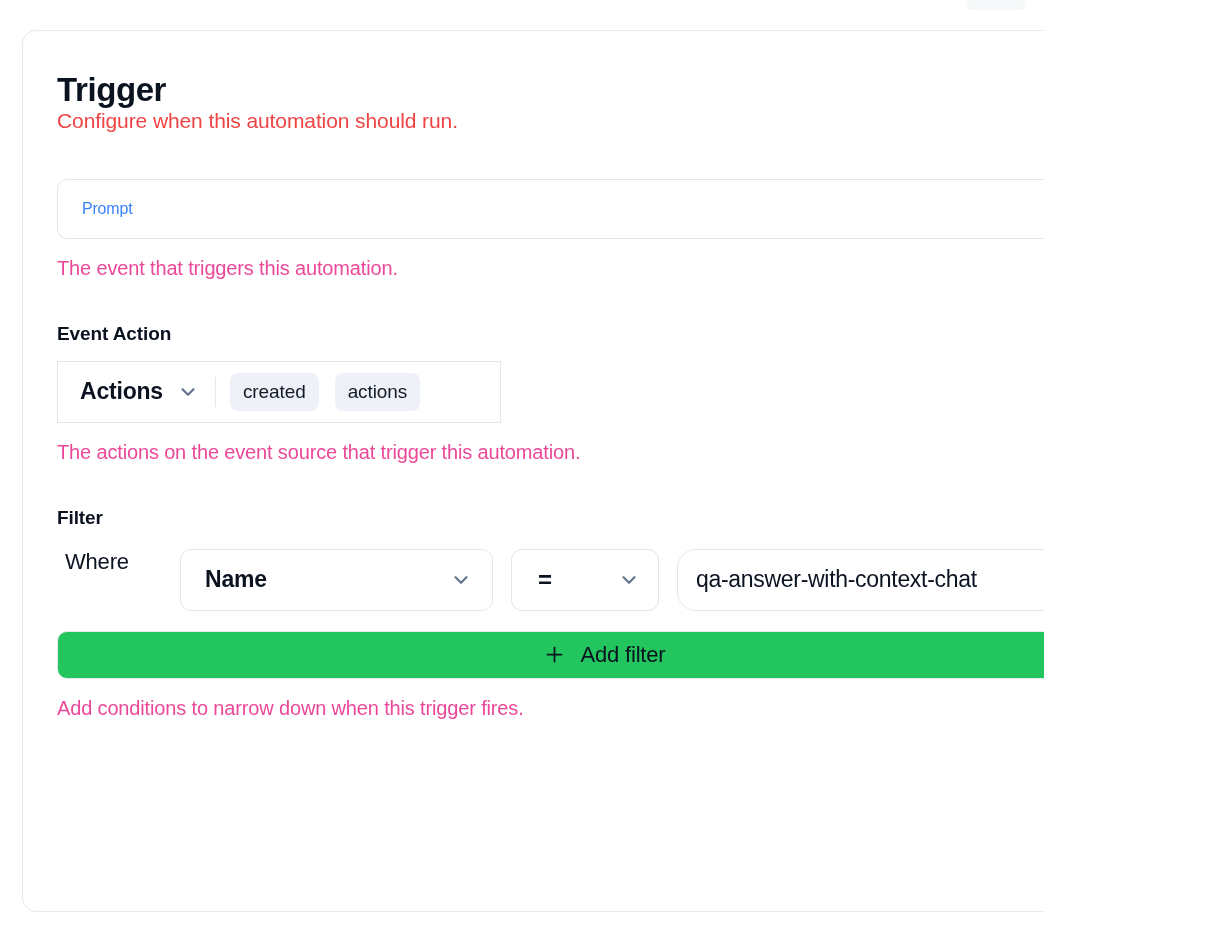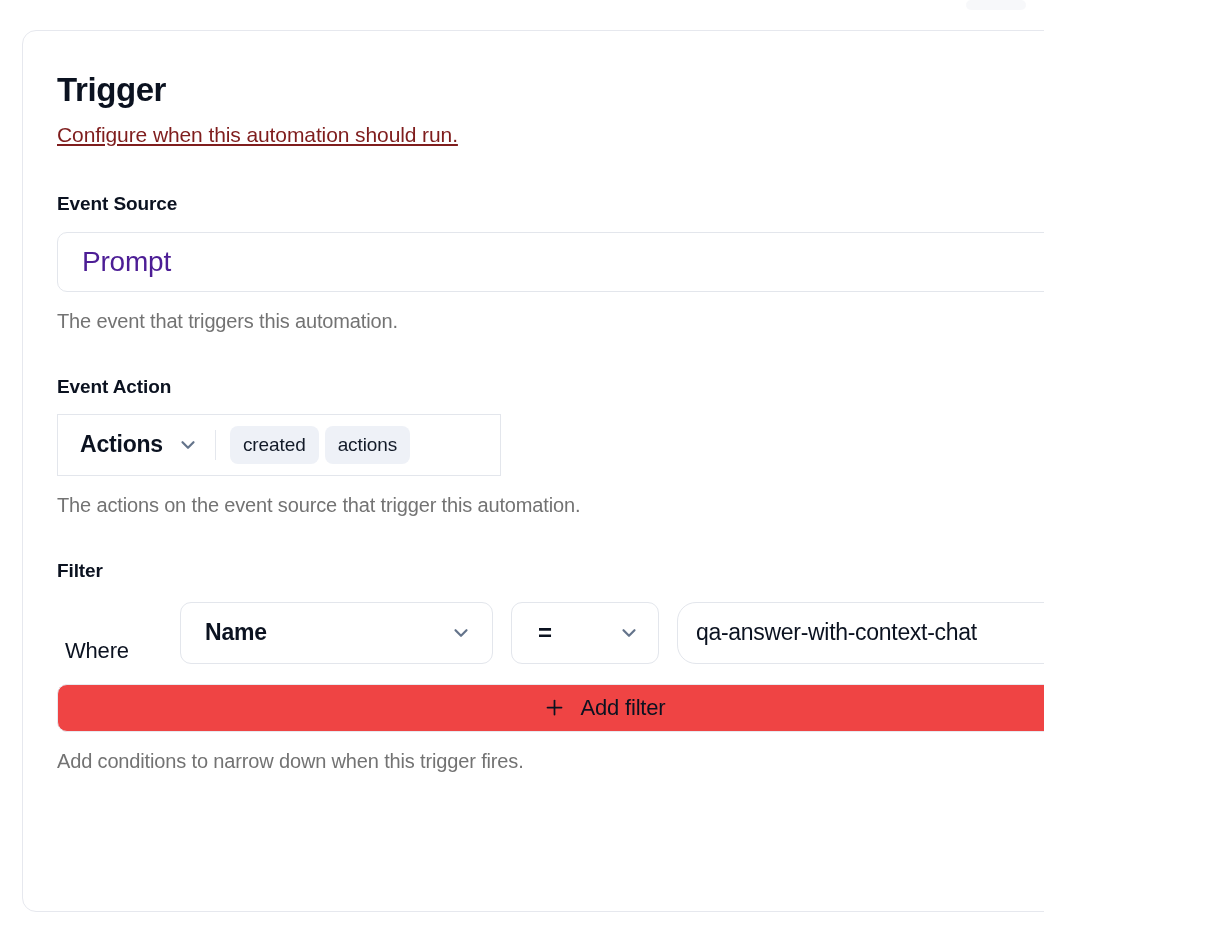--- a/index.html
+++ b/index.html
@@ -48,59 +48,57 @@
     font-weight: 700;
     color: #0b1220;
     letter-spacing: -0.4px;
     line-height: 1.15;
     margin-top: 10px;
   }
 
   .card-subtitle {
     font-size: 21px;
     font-weight: 400;
-    color: #7f1d1d;
-    margin-top: 14px;
+    color: #ef4444;
     letter-spacing: -0.1px;
-    text-decoration: underline;
   }
 
   .field-label {
     font-size: 19px;
     font-weight: 700;
     color: #0b1220;
     letter-spacing: -0.1px;
   }
 
   .helper-text {
     font-size: 20px;
     font-weight: 400;
-    color: #737373;
+    color: #ec4899;
     letter-spacing: -0.15px;
   }
 
   
   .section-event-source { margin-top: 46px; }
 
   .select-full {
     margin-top: 17px;
     width: 1086px;
     height: 60px;
     background: #ffffff;
     border: 1px solid #e3e6ec;
     border-radius: 10px;
     display: flex;
     align-items: center;
     justify-content: space-between;
     padding: 0 21px 0 24px;
     cursor: pointer;
   }
   .select-full .select-value {
-    font-size: 28px;
-    color: #4c1d95;
+    font-size: 16px;
+    color: #3b82f6;
     letter-spacing: -0.2px;
   }
 
   .chev {
     display: inline-block;
     width: 22px;
     height: 22px;
     flex: none;
   }
   .chev svg { display: block; width: 100%; height: 100%; }
@@ -134,39 +132,39 @@
     font-weight: 700;
     color: #0b1220;
     letter-spacing: -0.2px;
   }
   .vdivider {
     width: 1px;
     height: 30px;
     background: #e4e7ed;
     margin-right: 14px;
   }
-  .pills { display: flex; align-items: center; gap: 6px; }
+  .pills { display: flex; align-items: center; gap: 16px; }
   .pill {
     background: #eef1f7;
     border-radius: 8px;
     padding: 8px 13px;
     font-size: 19px;
     color: #121a28;
     letter-spacing: -0.1px;
     white-space: nowrap;
     cursor: pointer;
   }
 
   
   .section-filter { margin-top: 43px; }
 
   .filter-row {
     margin-top: 20px;
     display: flex;
-    align-items: flex-end;
+    align-items: flex-start;
     gap: 0;
   }
   .where-label {
     font-size: 22px;
     color: #0b1220;
     letter-spacing: -0.2px;
     width: 123px;
     flex: none;
     padding-left: 8px;
   }
@@ -226,21 +224,21 @@
     cursor: pointer;
     background: transparent;
     border: none;
   }
   .remove-btn svg { width: 24px; height: 24px; display: block; }
 
   .add-filter {
     margin-top: 20px;
     width: 1086px;
     height: 48px;
-    background: #ef4444;
+    background: #22c55e;
     border: 1px solid #e7e9ef;
     border-radius: 10px;
     display: flex;
     align-items: center;
     justify-content: center;
     gap: 16px;
     cursor: pointer;
     padding-left: 9px;
   }
   .add-filter .plus {
@@ -262,21 +260,20 @@
 <div class="page">
 
   <div class="scroll-ghost"></div>
 
   <div class="card">
 
     <div class="card-title">Trigger</div>
     <div class="card-subtitle">Configure when this automation should run.</div>
 
     <div class="section-event-source">
-      <div class="field-label">Event Source</div>
 
       <div class="select-full">
         <span class="select-value">Prompt</span>
         <span class="chev">
           <svg viewBox="0 0 24 24" fill="none" stroke="#64748b" stroke-width="2.4" stroke-linecap="round" stroke-linejoin="round">
               <polyline points="6 9 12 15 18 9"></polyline>
             </svg>
         </span>
       </div>
 

